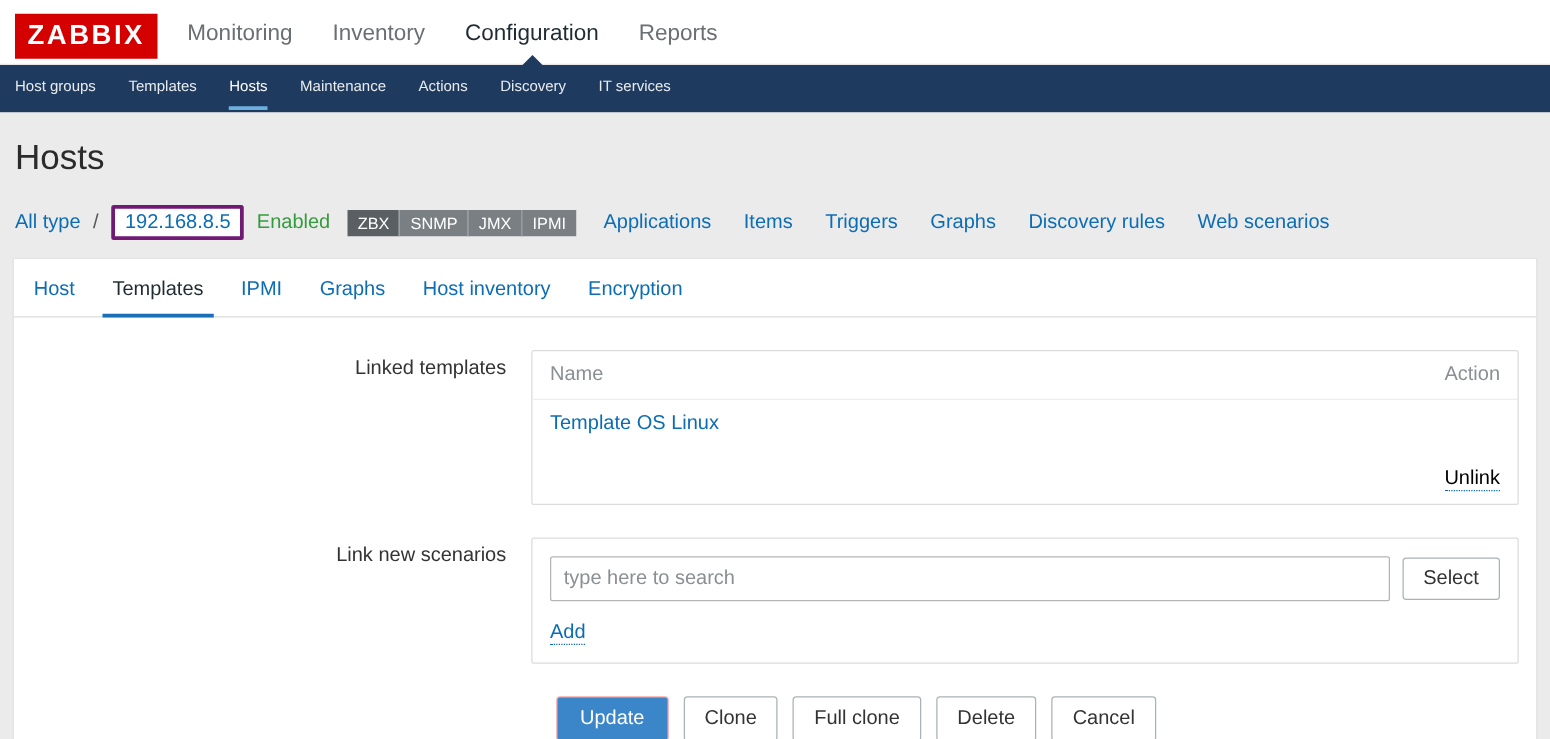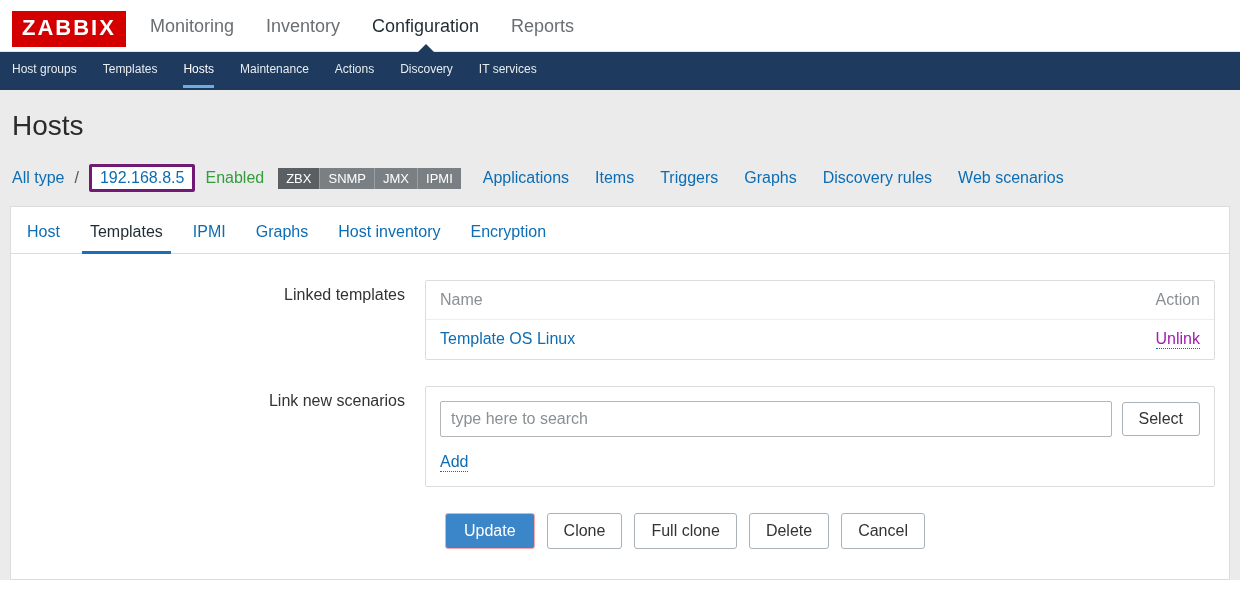--- a/index.html
+++ b/index.html
@@ -111,21 +111,21 @@
   .form-label { width: 400px; text-align: right; padding-right: 20px; color: #333; font-size: 16px; padding-top: 6px; }
   .form-field { flex: 1; max-width: 820px; }
 
   .linked-box { border: 1px solid #dcdcdc; border-radius: 2px; }
   .linked-header, .linked-row {
     display: flex; justify-content: space-between; padding: 10px 14px; font-size: 16px;
   }
   .linked-header { color: #8a8f93; }
   .linked-row { border-top: 1px solid #eee; }
   .linked-row .name { color: #0c6db4; }
-  .linked-row .action { color: #a21caf; border-bottom: 1px dotted #0c6db4; }
+  .linked-row .action { color: #000000; border-bottom: 1px dotted #0c6db4; margin-top: 44px; }
 
   .new-box { border: 1px solid #dcdcdc; border-radius: 2px; padding: 14px; }
   .search-row { display: flex; gap: 10px; align-items: center; }
   .search-input {
     flex: 1; font-size: 16px; padding: 8px 10px;
     border: 1px solid #b5b5b5; border-radius: 2px; color: #3b82f6;
   }
   .search-input::placeholder { color: #8a8f93; }
   .btn, .btn-outline {
     font-size: 16px; padding: 7px 16px; border-radius: 3px; cursor: pointer;

